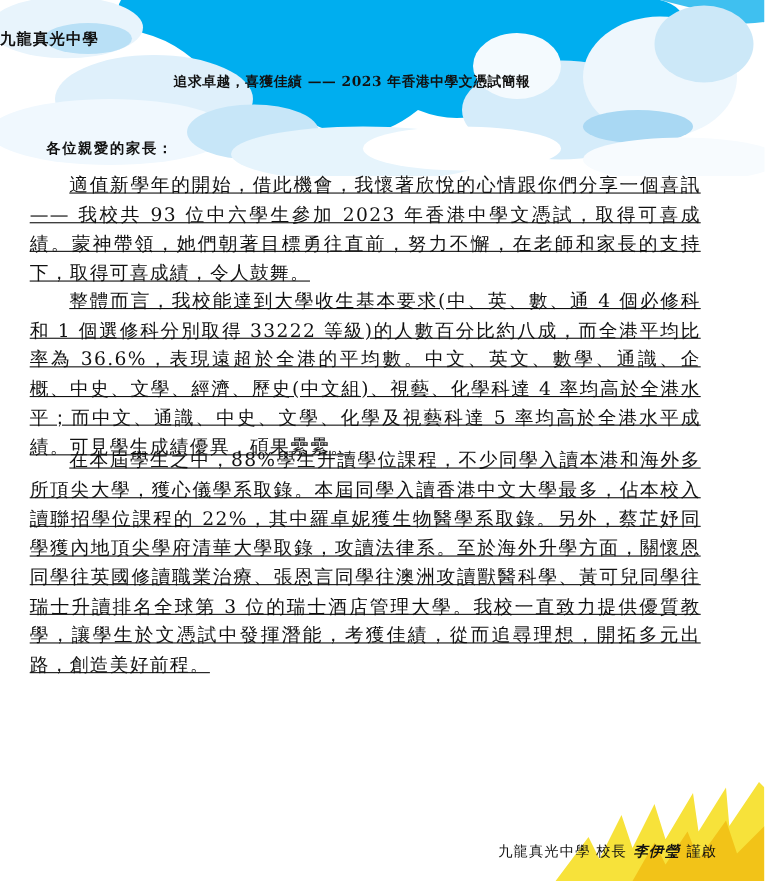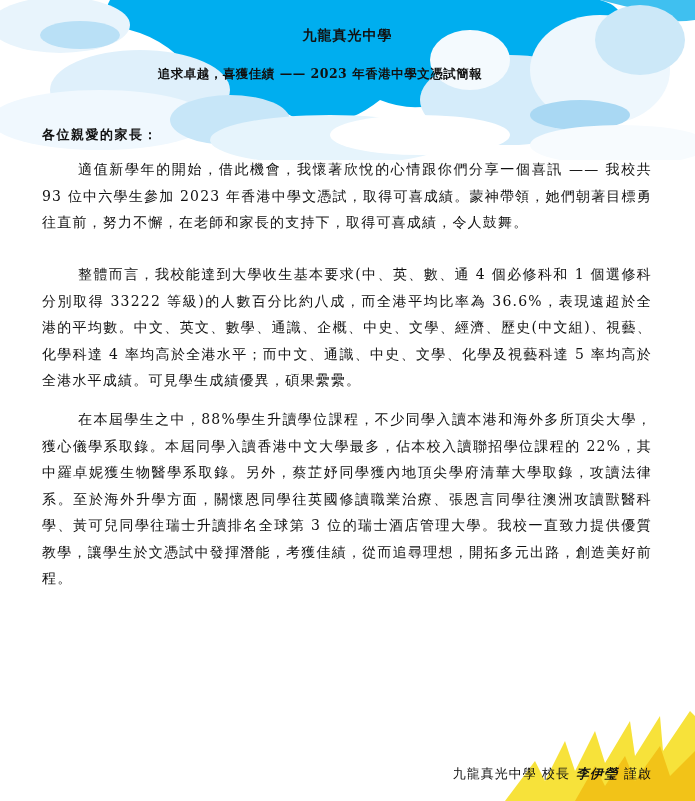--- a/index.html
+++ b/index.html
@@ -7,32 +7,32 @@
       width: 695px; height: 801px; overflow: hidden; position: relative;
       background: #ffffff;
       font-family: "DejaVu Serif", "Liberation Serif", serif;
       color: #111;
     }
     .sky { position: absolute; left: 0; top: 0; width: 695px; height: 160px; overflow: hidden; z-index: 0; }
     .sky svg { display: block; }
     .sunflower { position: absolute; right: 0; bottom: 0; width: 230px; height: 100px; z-index: 0; }
     .page { position: absolute; left: 0; top: 0; width: 695px; height: 801px; z-index: 1; }
     .school-title {
-      position: absolute; left: 0; width: 695px; top: 27px; text-align: center;
+      position: absolute; left: 0; width: 695px; top: 27px; text-align: left;
       font-size: 14px; font-weight: bold; letter-spacing: 1px;
     }
     .subtitle {
       position: absolute; left: 0; width: 640px; top: 66px; text-align: center;
       font-size: 12.5px; font-weight: bold; letter-spacing: 0.5px;
     }
     .salutation { position: absolute; left: 42px; top: 126px; font-size: 13px; letter-spacing: 1.5px; font-weight: bold; }
     .para {
-      position: absolute; left: 42px; width: 610px;
-      font-size: 14px; line-height: 26.5px; letter-spacing: 1.2px;
-      text-indent: 36px; text-align: justify; margin: 0;
+      position: absolute; left: 27px; width: 610px;
+      font-size: 17px; line-height: 26.5px; letter-spacing: 1.2px;
+      text-indent: 36px; text-align: justify; margin: 0; text-decoration: underline;
     }
     .p1 { top: 156px; }
     .p2 { top: 261px; }
     .p3 { top: 406px; }
     .p4 { top: 587px; }
     .p5 { top: 685px; }
     .signature {
       position: absolute; right: 43px; top: 765px; font-size: 13px; letter-spacing: 1px;
     }
     .signature .name { font-weight: bold; font-style: italic; margin: 0 6px; }

